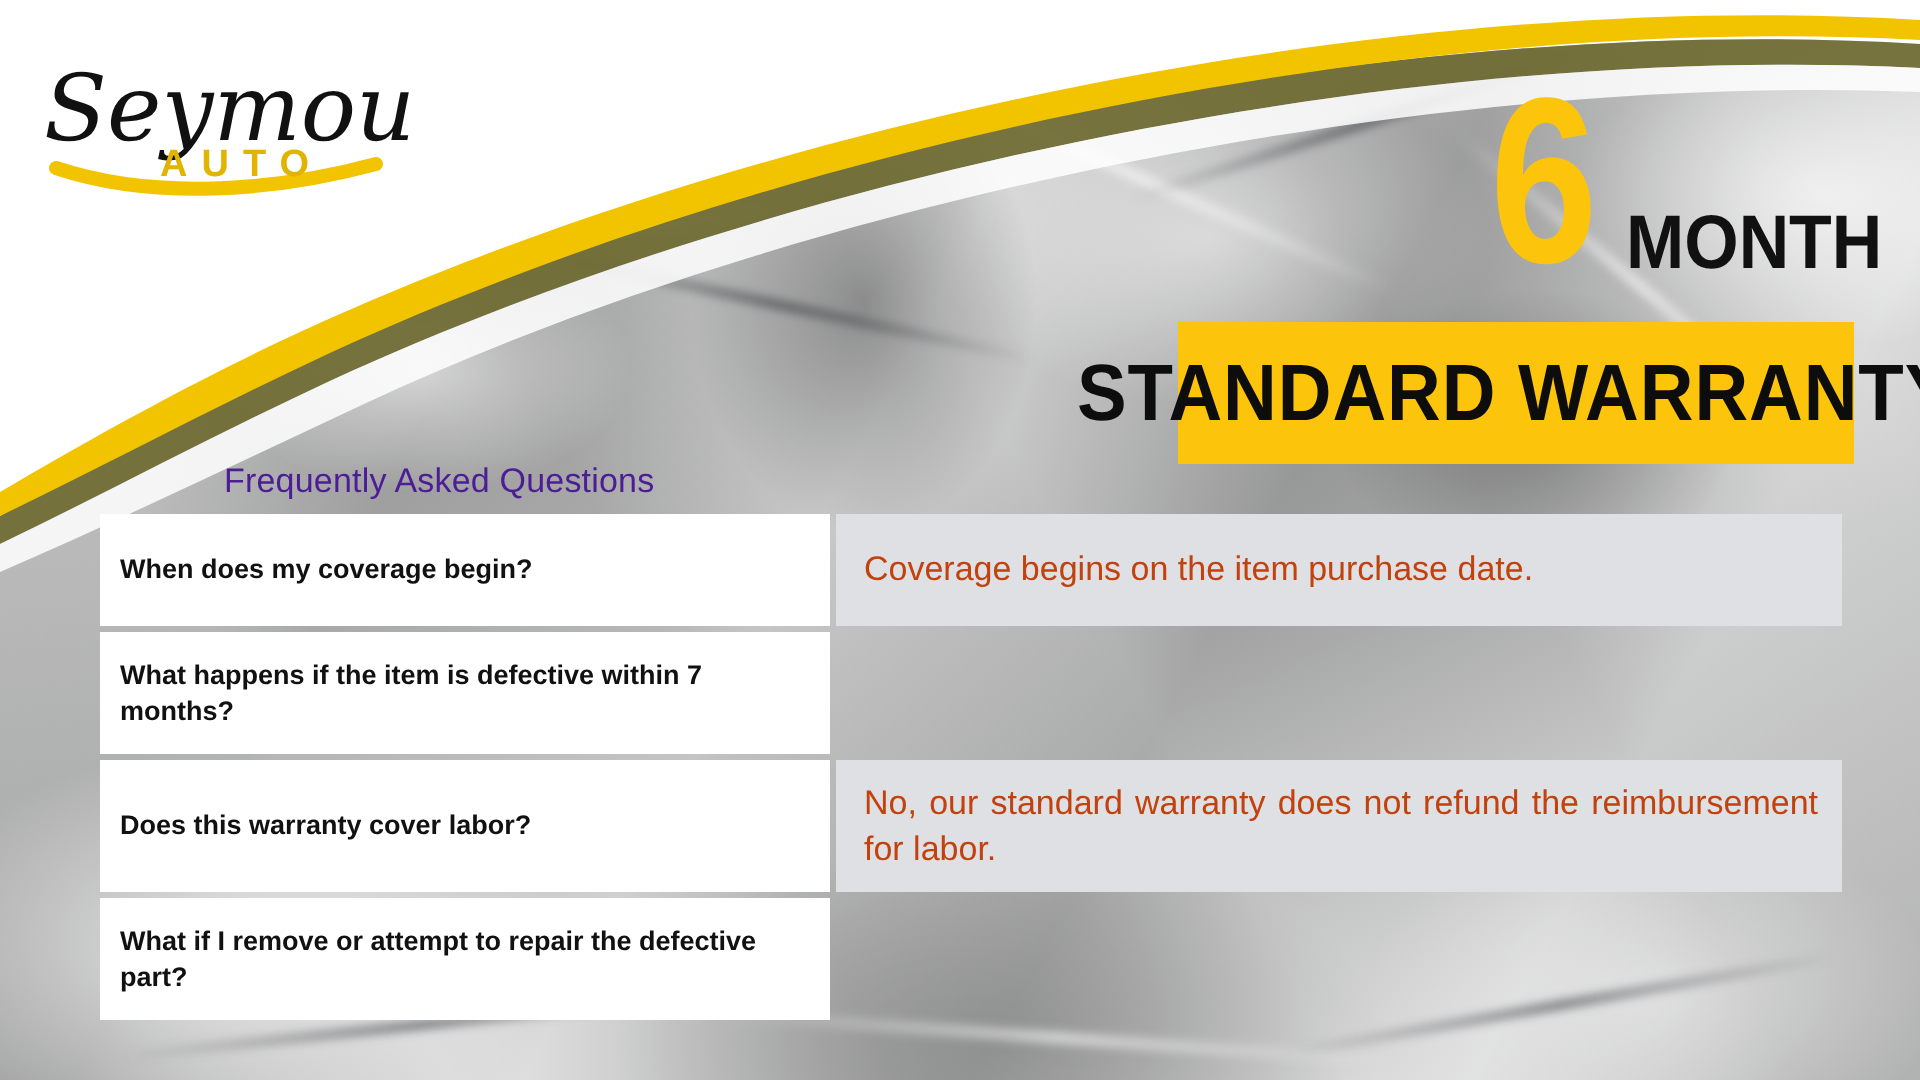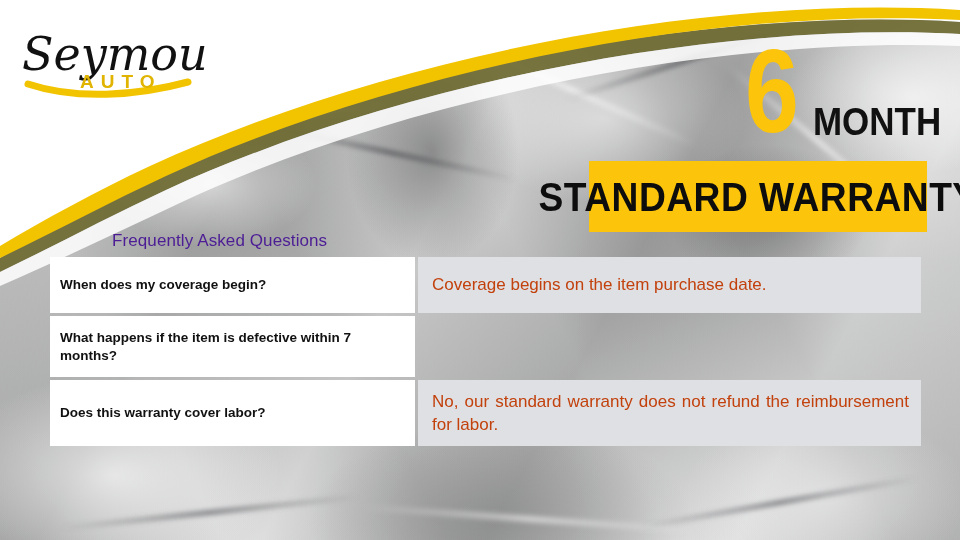--- a/index.html
+++ b/index.html
@@ -236,17 +236,18 @@
     <div class="faq-row r2">
       <div class="faq-q">What happens if the item is defective within 7 months?</div>
     </div>
 
     <div class="faq-row r3">
       <div class="faq-q">Does this warranty cover labor?</div>
       <div class="faq-a">No, our standard warranty does not refund the reimbursement for labor.</div>
     </div>
 
     <div class="faq-row r4">
+      <div class="faq-q">What if I remove or attempt to repair the defective part?</div>
     </div>
 
   </div>
 
 </div>
 
 </body></html>

